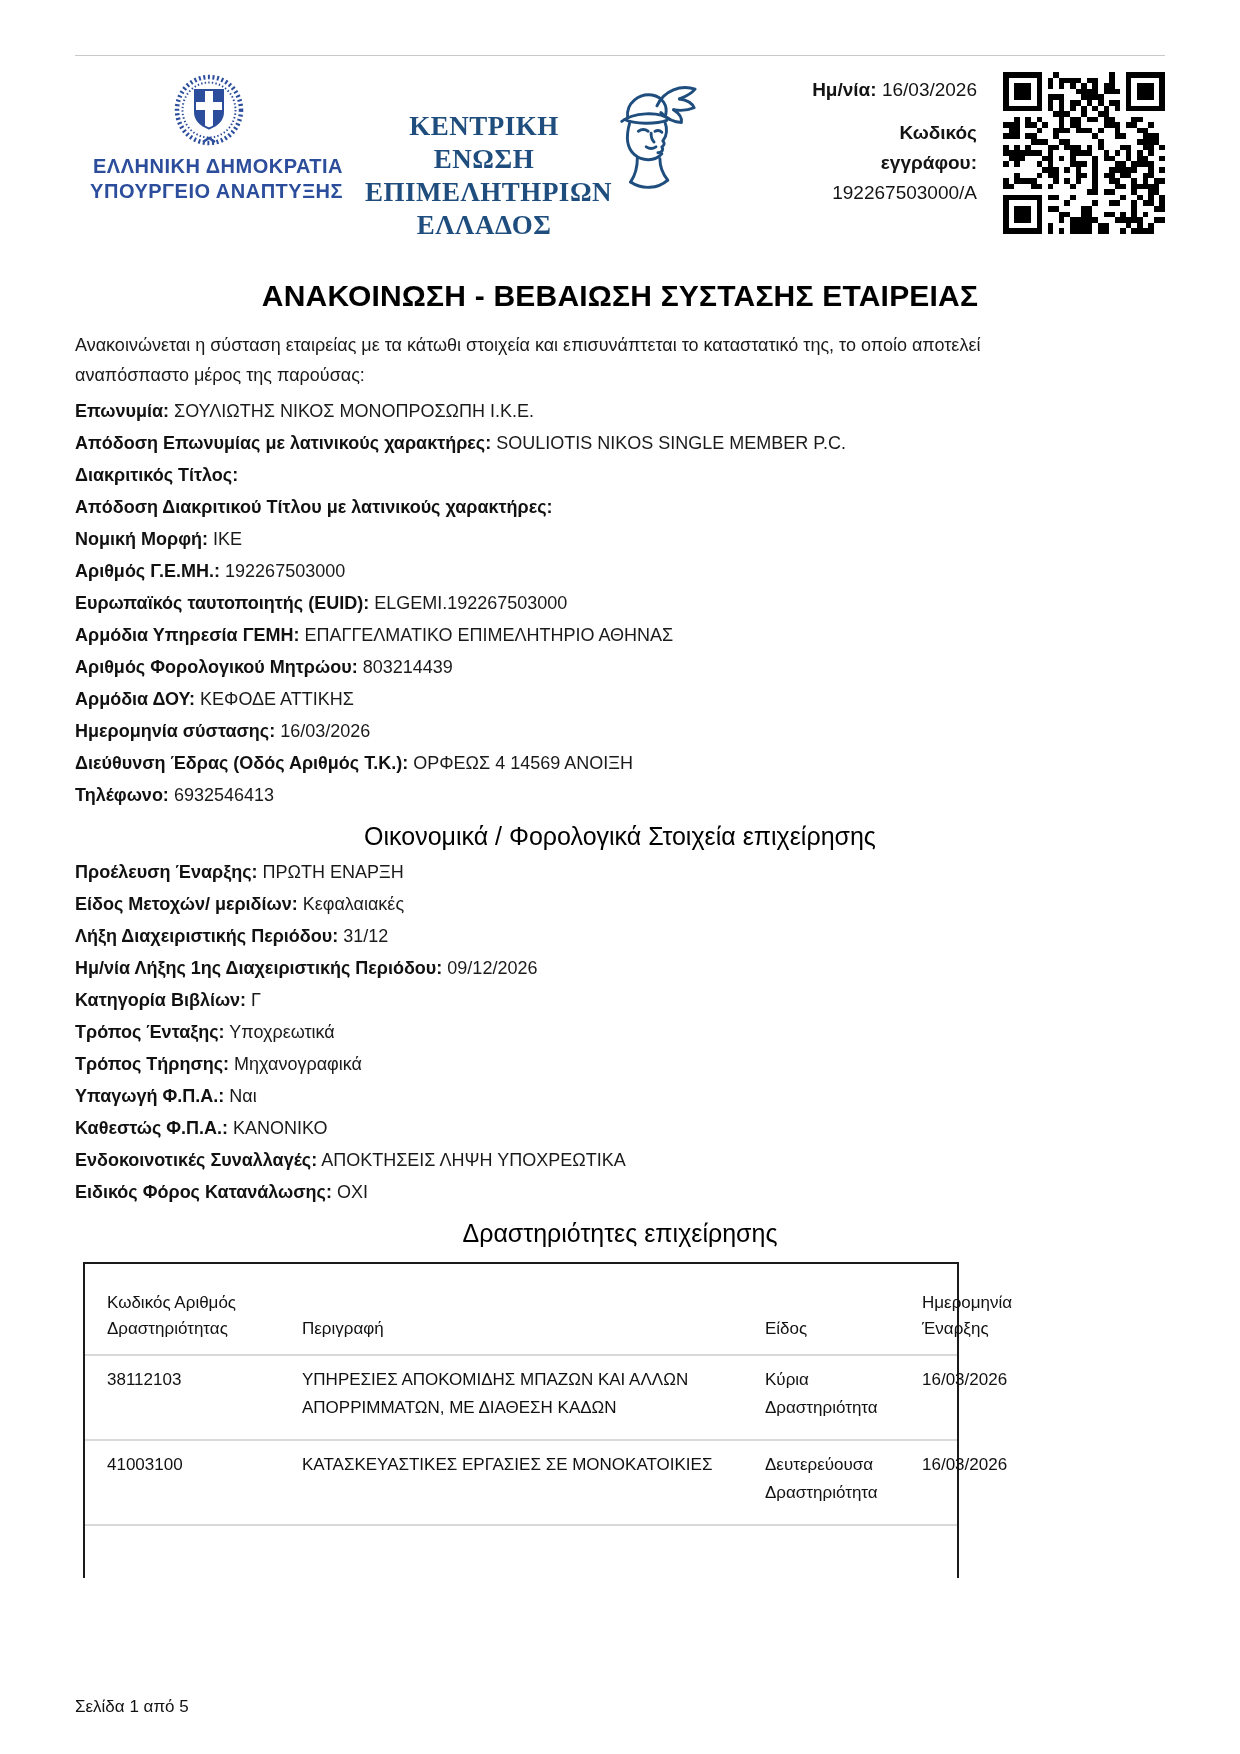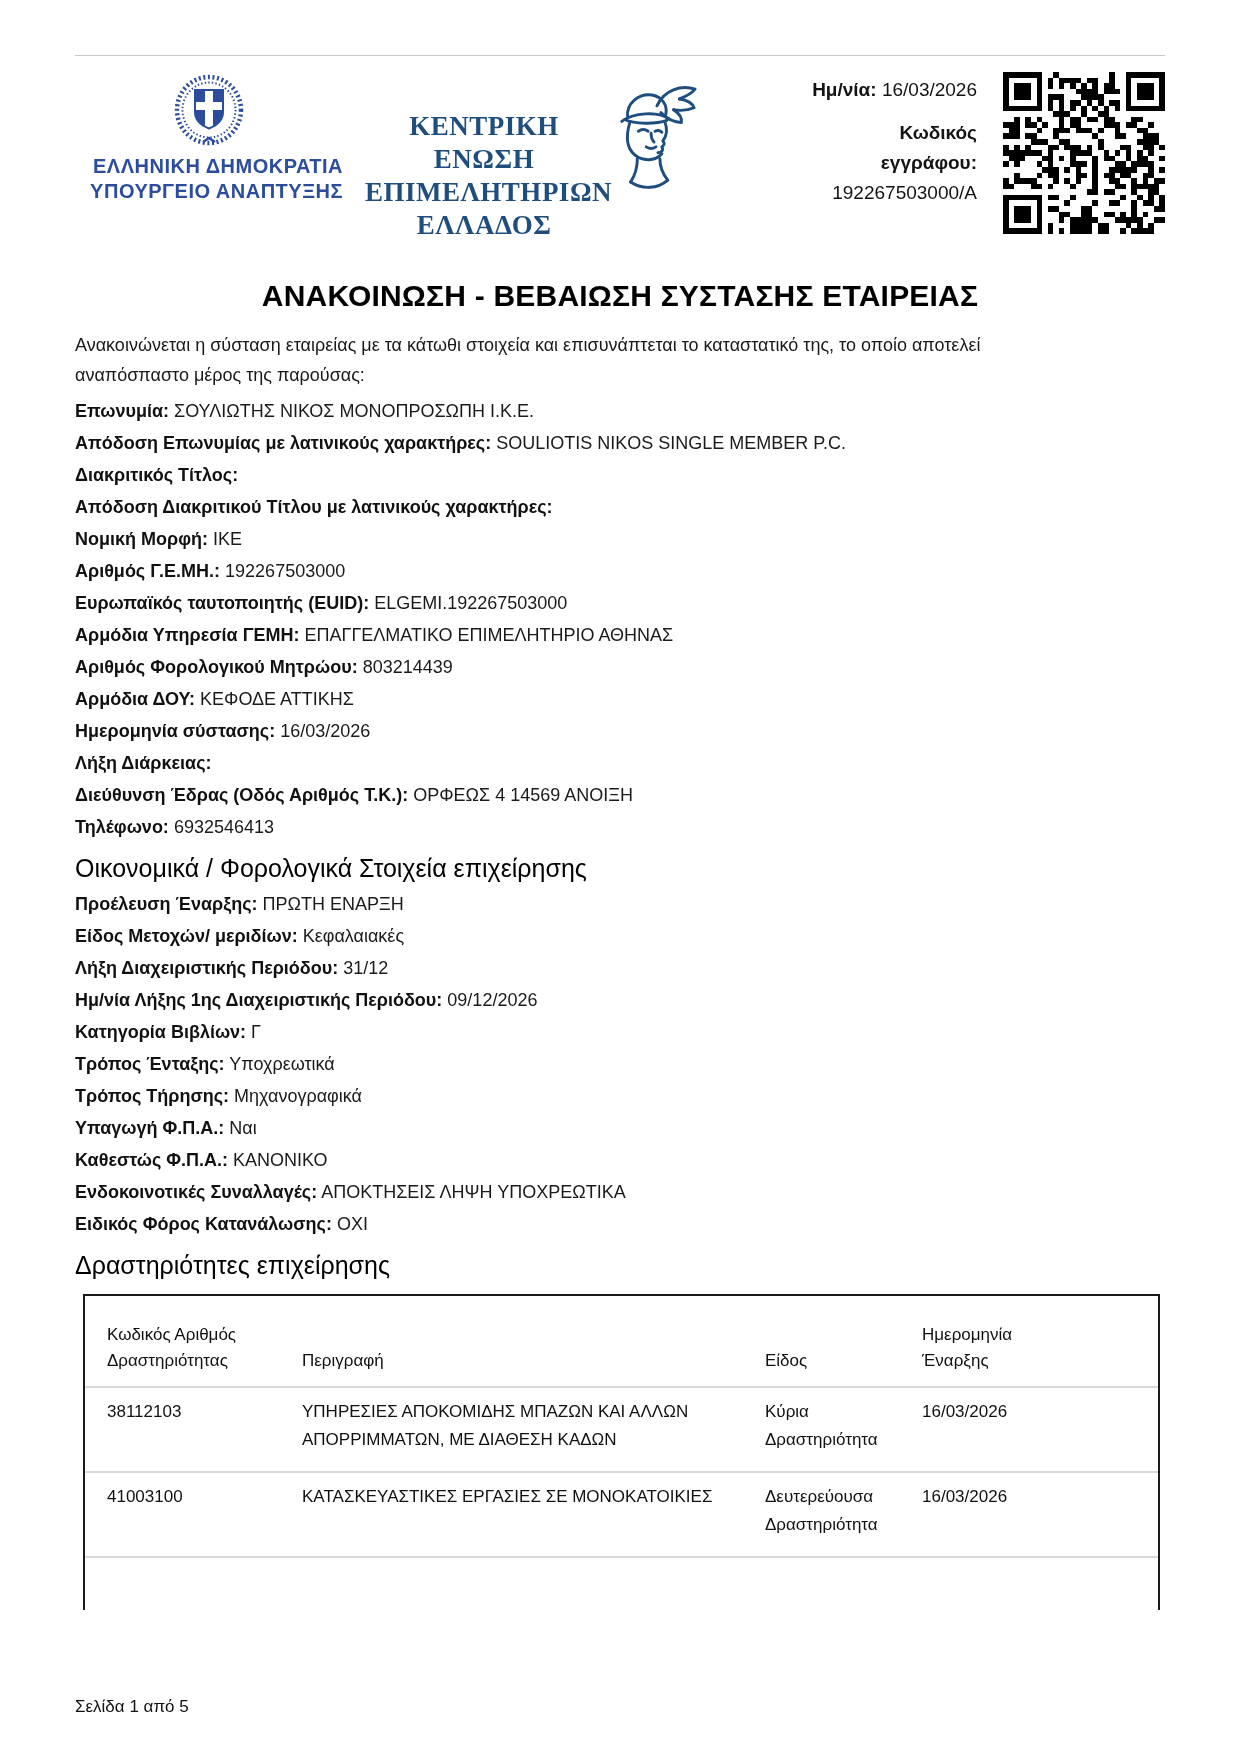--- a/index.html
+++ b/index.html
@@ -37,30 +37,30 @@
   
   h1.doc-title{
     margin:44px 0 0;text-align:center;
     font-size:30px;line-height:36px;font-weight:bold;color:#000;
     letter-spacing:.2px;
   }
   .intro{margin:16px 0 0;width:1005px;font-size:18px;line-height:30px;color:#1a1a1a;}
 
   
   h2.section-h{margin:14px 0 0;font-size:25px;line-height:30px;font-weight:400;color:#000;}
-  h2.tight{margin-top:10px;}
+  h2.tight{margin-top:10px;text-align:center;}
   .fields{margin-top:5px;}
   .field-row{font-size:18px;line-height:32px;white-space:nowrap;}
   .field-row .lbl{font-weight:bold;color:#111;}
   .field-row .val{color:#1a1a1a;}
 
   
   .act-table{
     margin:14px 0 0 8px;
-    width:1077px;
+    width:876px;
     border:2px solid #1a1a1a;border-bottom:none;
     box-sizing:border-box;
     font-size:17px;
   }
   .t-row{display:grid;grid-template-columns:195px 463px 157px auto;padding:0 0 0 22px;box-sizing:border-box;}
   .t-head{min-height:92px;align-items:end;border-bottom:2px solid #d9d9d9;}
   .t-head .cell{padding:0 12px 12px 0;line-height:26px;color:#111;}
   .t-body .t-row{border-bottom:2px solid #d9d9d9;}
   .t-body .cell{padding:10px 12px 16px 0;line-height:28px;color:#111;}
   .row-1{min-height:85px;}
@@ -481,21 +481,20 @@
       <div class="field-row"><span class="lbl">Ευρωπαϊκός ταυτοποιητής (EUID):</span><span class="val"> ELGEMI.192267503000</span></div>
 
       <div class="field-row"><span class="lbl">Αρμόδια Υπηρεσία ΓΕΜΗ:</span><span class="val"> ΕΠΑΓΓΕΛΜΑΤΙΚΟ ΕΠΙΜΕΛΗΤΗΡΙΟ ΑΘΗΝΑΣ</span></div>
 
       <div class="field-row"><span class="lbl">Αριθμός Φορολογικού Μητρώου:</span><span class="val"> 803214439</span></div>
 
       <div class="field-row"><span class="lbl">Αρμόδια ΔΟΥ:</span><span class="val"> ΚΕΦΟΔΕ ΑΤΤΙΚΗΣ</span></div>
 
       <div class="field-row"><span class="lbl">Ημερομηνία σύστασης:</span><span class="val"> 16/03/2026</span></div>
 
-      <div class="field-row"><span class="lbl">Λήξη Διάρκειας:</span><span class="val"></span></div>
 
       <div class="field-row"><span class="lbl">Διεύθυνση Έδρας (Οδός Αριθμός Τ.Κ.):</span><span class="val"> ΟΡΦΕΩΣ 4 14569 ΑΝΟΙΞΗ</span></div>
 
       <div class="field-row"><span class="lbl">Τηλέφωνο:</span><span class="val"> 6932546413</span></div>
     </div>
 
   <h2 class="section-h tight">Οικονομικά / Φορολογικά Στοιχεία επιχείρησης</h2>
   <div class="fields">
 
       <div class="field-row"><span class="lbl">Προέλευση Έναρξης:</span><span class="val"> ΠΡΩΤΗ ΕΝΑΡΞΗ</span></div>

